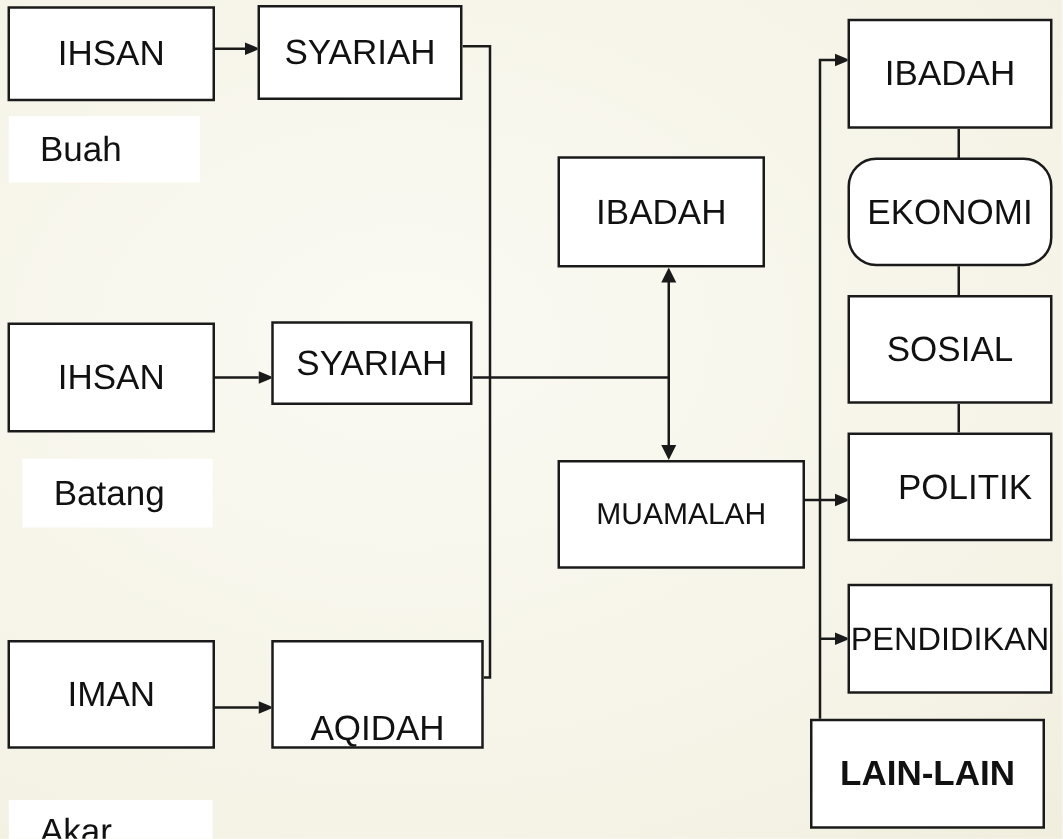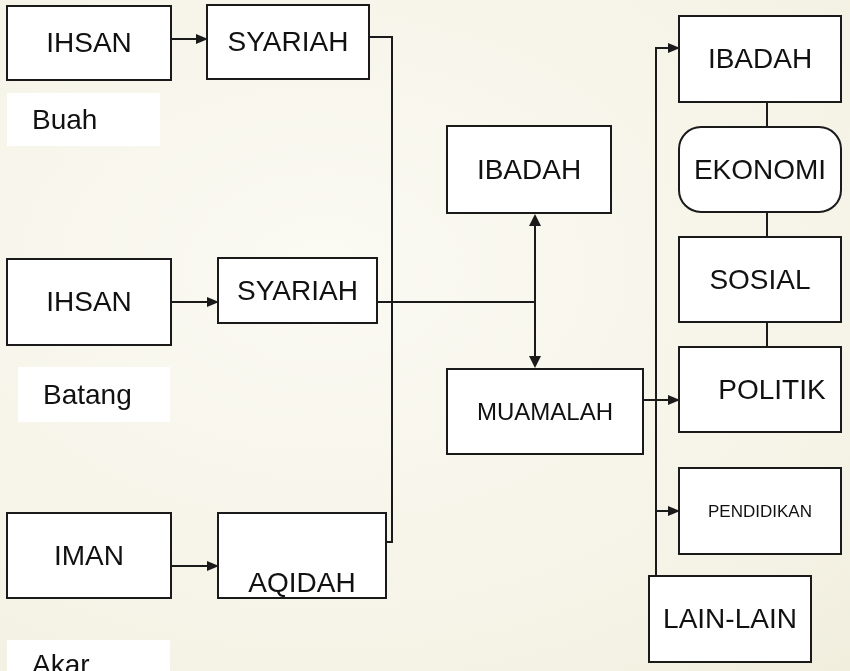--- a/index.html
+++ b/index.html
@@ -15,21 +15,21 @@
   .wires line,.wires polyline{stroke:#1a1a1a;stroke-width:2;fill:none;}
   .wires polygon{fill:#1a1a1a;stroke:none;}
   .node{
     position:absolute;
     background:#ffffff;
     border:2px solid #1a1a1a;
     box-sizing:border-box;
     display:flex;align-items:center;justify-content:center;
     font-size:28px;line-height:1;white-space:nowrap;
   }
-  .node.small{font-size:17px;}
+  .node.small{font-size:26px;}
   .node.wide{font-size:24px;}
   .plain{
     position:absolute;
     background:#ffffff;
     box-sizing:border-box;
     display:flex;align-items:center;
     padding-left:25px;
     font-size:28px;line-height:1;white-space:nowrap;
   }
 </style>
@@ -117,17 +117,17 @@
     </div>
   <div class="node" style="left:678px;top:236px;width:164px;height:87px;">
       <span>SOSIAL</span>
     </div>
   <div class="node" style="left:678px;top:346px;width:164px;height:87px;padding-left:24px;">
       <span>POLITIK</span>
     </div>
   <div class="node small" style="left:678px;top:467px;width:164px;height:88px;">
       <span>PENDIDIKAN</span>
     </div>
-  <div class="node" style="left:648px;top:575px;width:164px;height:88px;">
+  <div class="node" style="left:648px;top:575px;width:188px;height:88px;font-weight:bold;">
       <span>LAIN-LAIN</span>
     </div>
 
 </div>
 
 </body></html>

